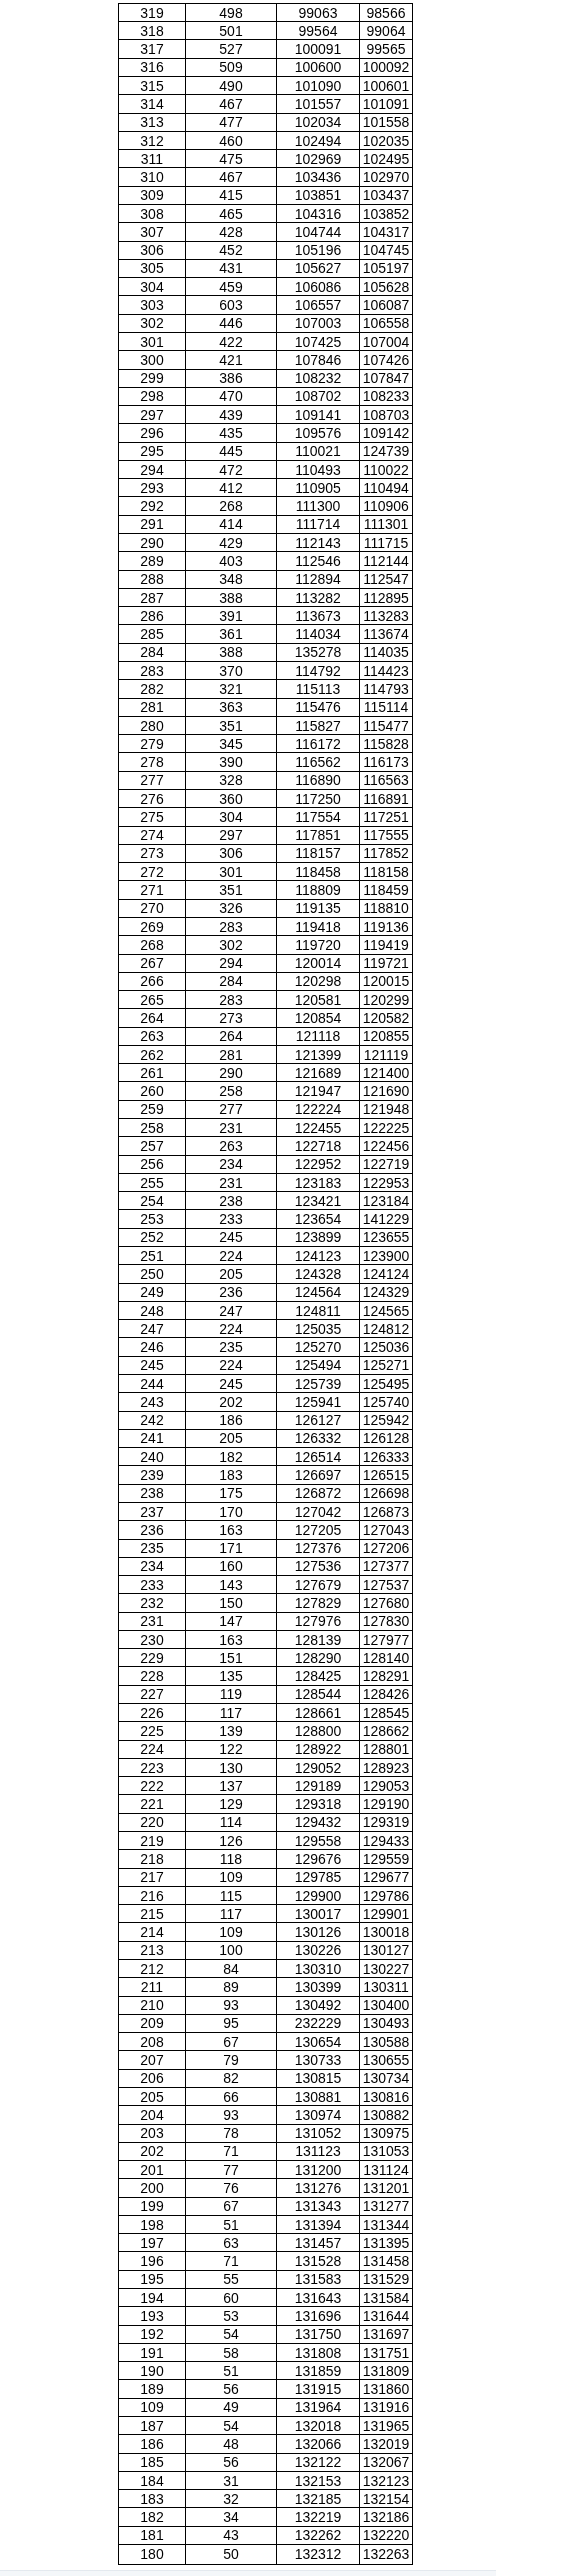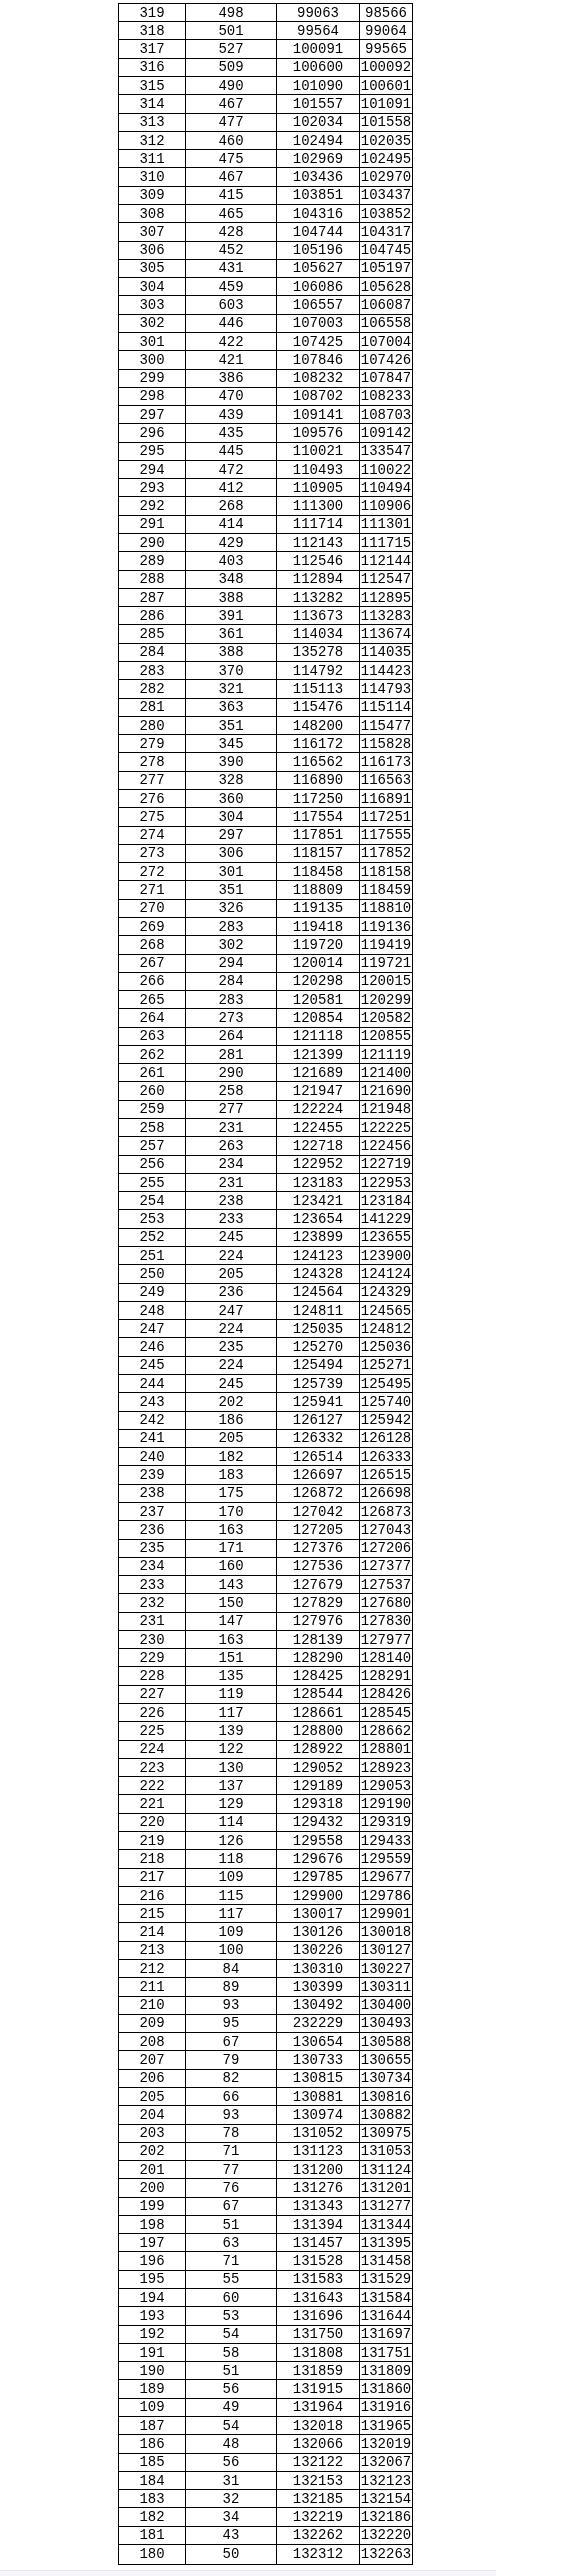--- a/index.html
+++ b/index.html
@@ -6,21 +6,21 @@
     margin: 0;
     padding: 0;
     background: #ffffff;
   }
   .page {
     position: relative;
     width: 496px;
     height: 2576px;
     background: #ffffff;
     overflow: hidden;
-    font-family: Liberation Mono, monospace;
+    font-family: Liberation Sans, sans-serif;
   }
   table.score-table {
     position: absolute;
     left: 118px;
     top: 2.9px;
     width: 294px;
     height: 2562px;
     border-collapse: collapse;
     table-layout: fixed;
     border: 1.5px solid #000000;
@@ -203,21 +203,21 @@
         <tr>
           <td>296</td>
           <td>435</td>
           <td>109576</td>
           <td>109142</td>
         </tr>
         <tr>
           <td>295</td>
           <td>445</td>
           <td>110021</td>
-          <td>133547</td>
+          <td>124739</td>
         </tr>
         <tr>
           <td>294</td>
           <td>472</td>
           <td>110493</td>
           <td>110022</td>
         </tr>
         <tr>
           <td>293</td>
           <td>412</td>
@@ -292,21 +292,21 @@
         </tr>
         <tr>
           <td>281</td>
           <td>363</td>
           <td>115476</td>
           <td>115114</td>
         </tr>
         <tr>
           <td>280</td>
           <td>351</td>
-          <td>148200</td>
+          <td>115827</td>
           <td>115477</td>
         </tr>
         <tr>
           <td>279</td>
           <td>345</td>
           <td>116172</td>
           <td>115828</td>
         </tr>
         <tr>
           <td>278</td>

